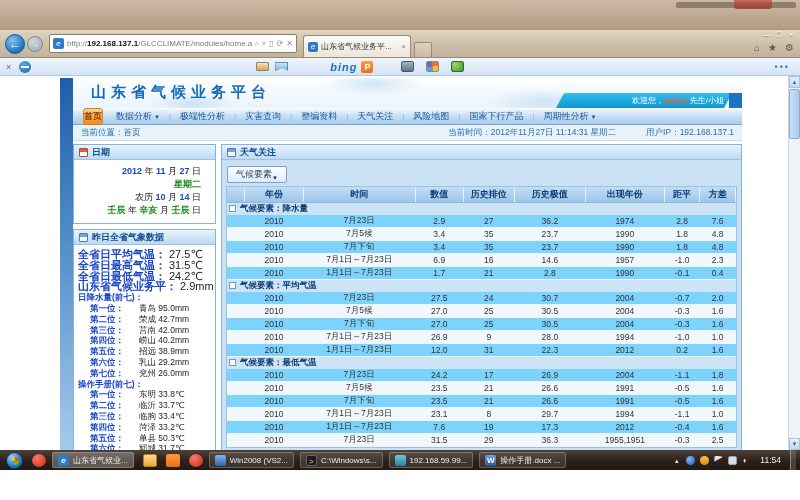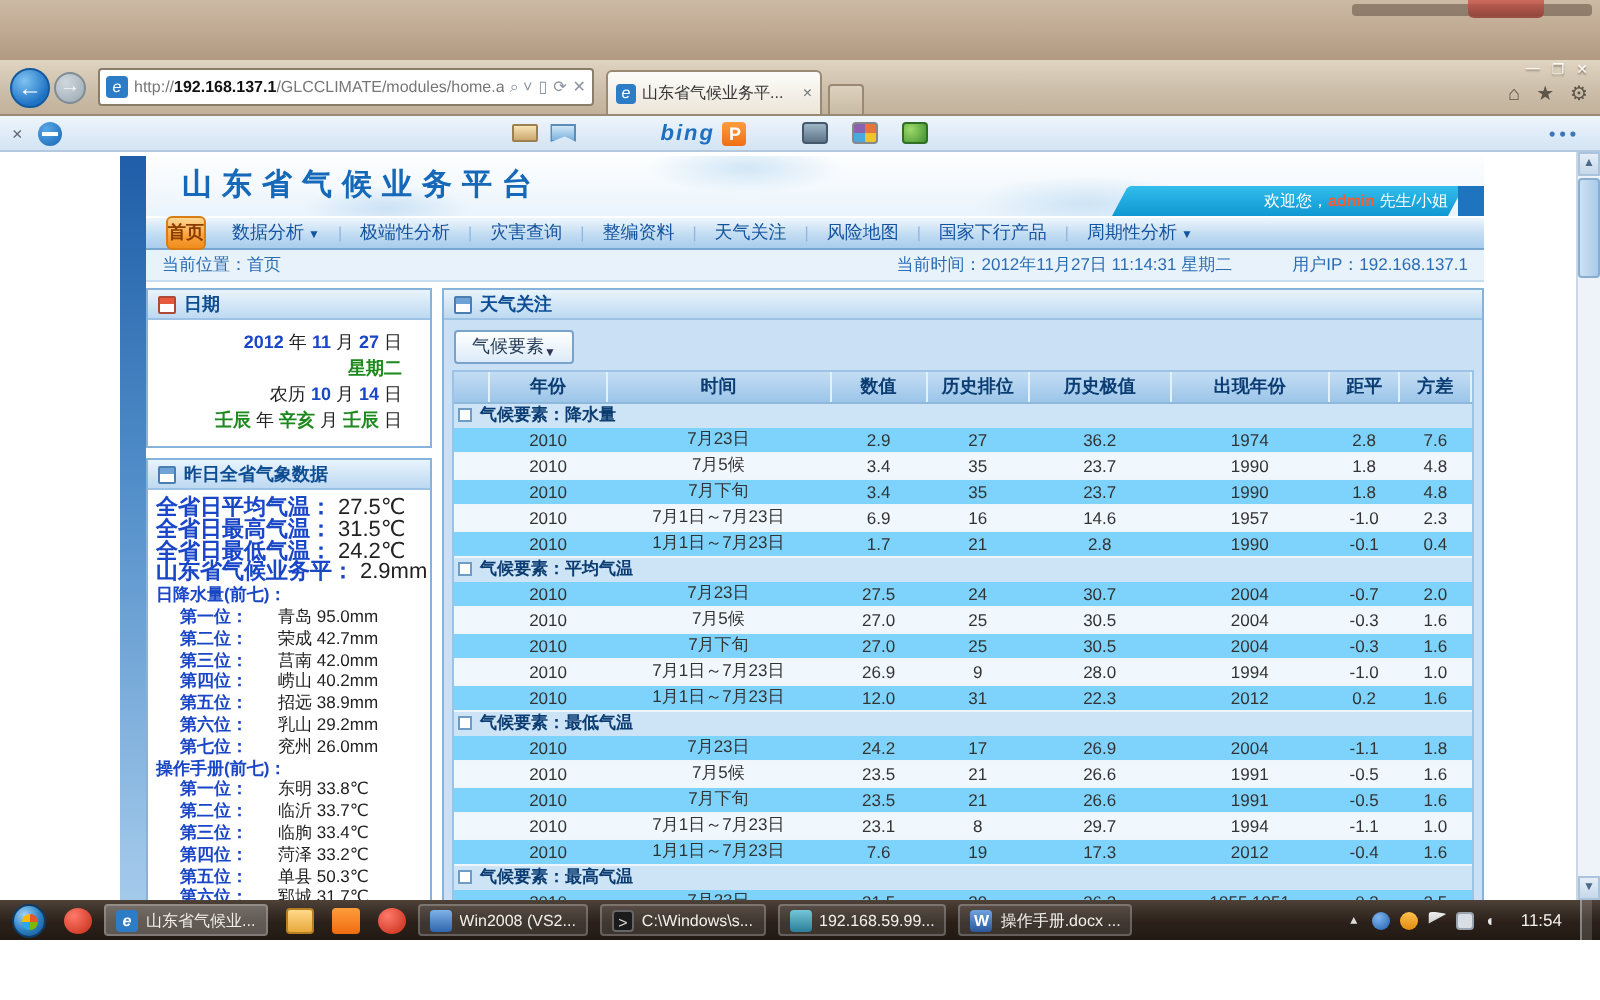--- a/index.html
+++ b/index.html
@@ -593,23 +593,20 @@
                     <tr class="data">
                       <td></td>
                       <td>2010</td>
                       <td>1月1日～7月23日</td>
                       <td>7.6</td>
                       <td>19</td>
                       <td>17.3</td>
                       <td>2012</td>
                       <td>-0.4</td>
                       <td>1.6</td>
-                    </tr>
-                    <tr class="grp">
-                      <td colspan="9"><span class="expando"></span>气候要素：最高气温</td>
                     </tr>
                     <tr class="data">
                       <td></td>
                       <td>2010</td>
                       <td>7月23日</td>
                       <td>31.5</td>
                       <td>29</td>
                       <td>36.3</td>
                       <td>1955,1951</td>
                       <td>-0.3</td>

